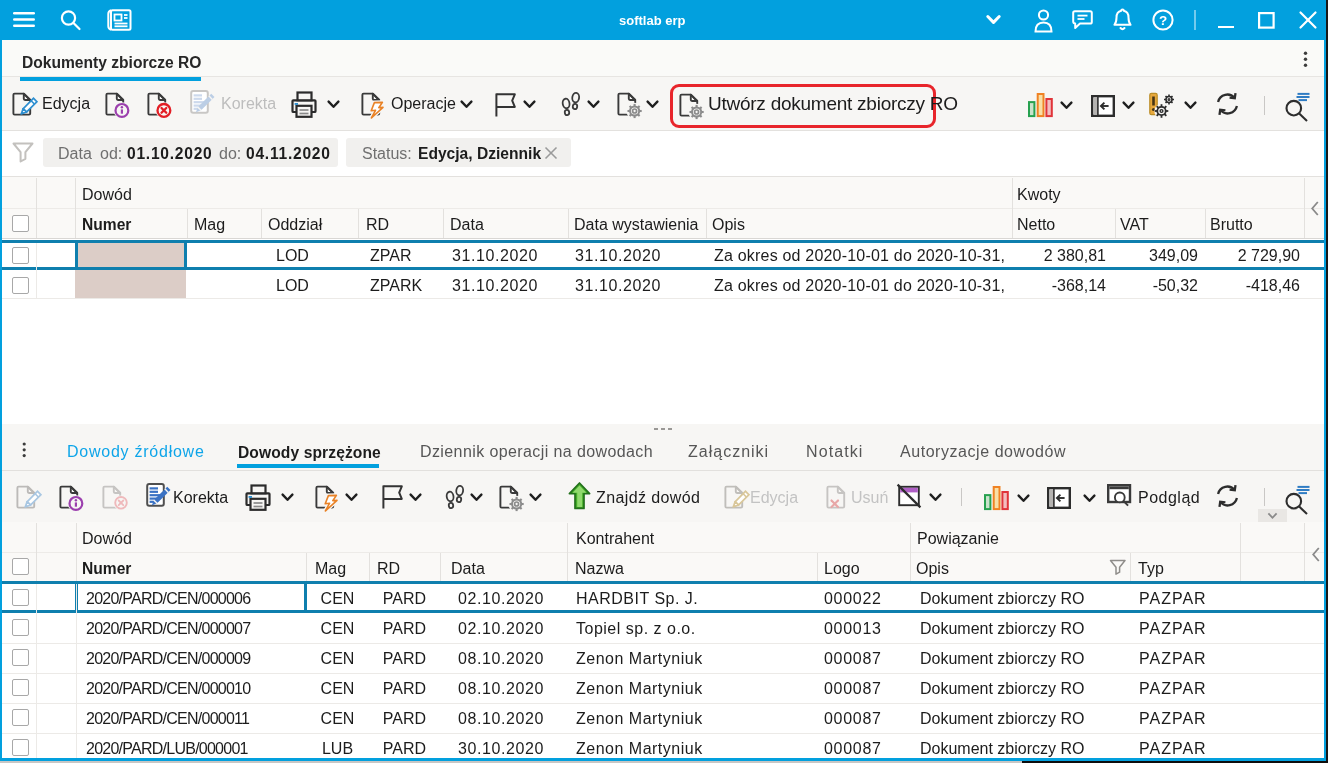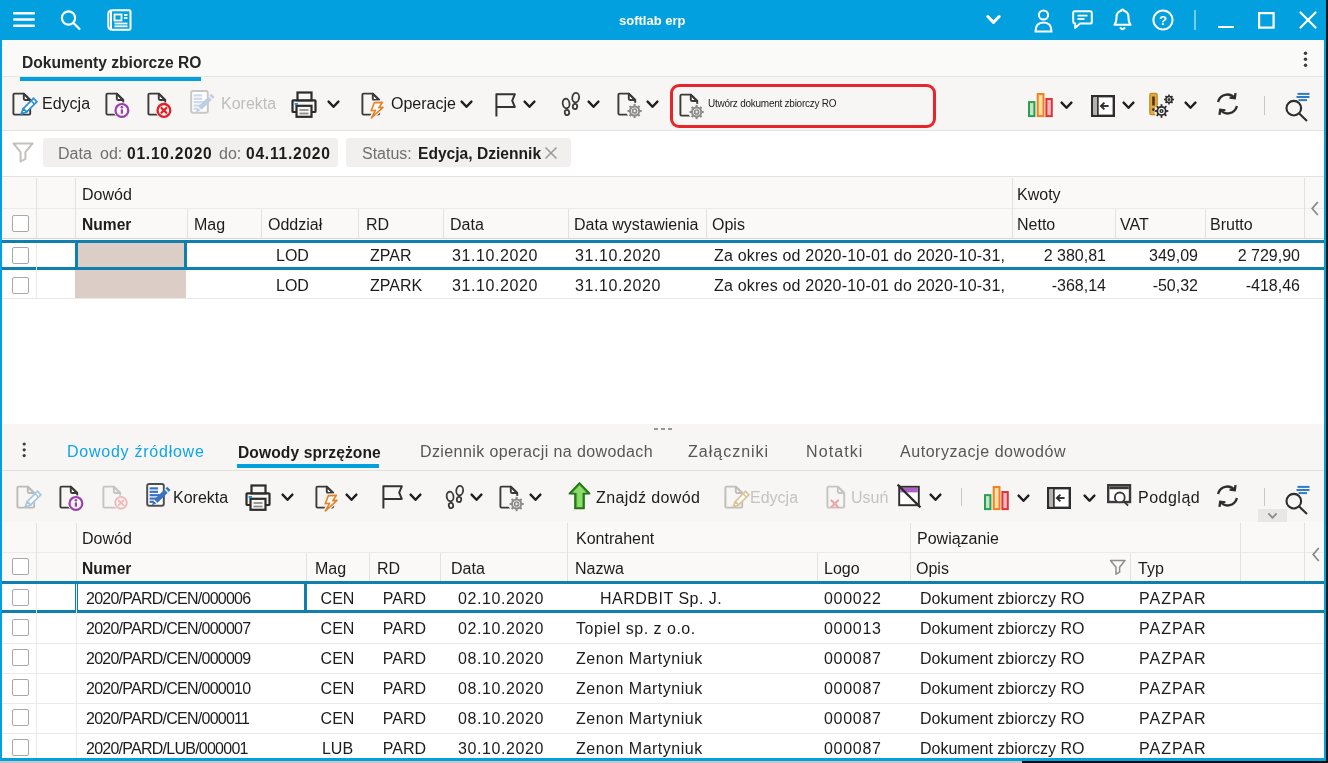--- a/index.html
+++ b/index.html
@@ -386,21 +386,21 @@
   </div>
 <div class="a" style="left:670px;top:84px;width:266px;height:44px;border:3px solid #e8252b;border-radius:9px;box-sizing:border-box;"></div>
 <div class="ico" style="left:679px;top:92px;">
     <svg width="27" height="27">
       <g color="#3a3a3a">
         <use href="#doc"></use>
       </g>
       <use href="#gearbadge"></use>
     </svg>
   </div>
-<div class="t" style="left:708px;top:95px;font-size:10px;letter-spacing:-0.25px;">Utwórz dokument zbiorczy RO</div>
+<div class="t" style="left:708px;top:95px;font-size:19px;letter-spacing:-0.25px;">Utwórz dokument zbiorczy RO</div>
 <div class="ico" style="left:1028px;top:93px;">
     <svg width="25" height="25">
       <use href="#charts"></use>
     </svg>
   </div>
 <div class="ico" style="left:1060px;top:101px;">
     <svg width="13" height="9">
       <use href="#chev"></use>
     </svg>
   </div>
@@ -766,21 +766,21 @@
     </svg>
   </div>
 <div class="a" style="left:2px;top:581px;width:1322px;height:3px;background:#0f7fae;"></div>
 <div class="a" style="left:2px;top:610px;width:1322px;height:3px;background:#0f7fae;"></div>
 <div class="a" style="left:75px;top:581px;width:232px;height:32px;border:3px solid #0f7fae;background:#fff;box-sizing:border-box;"></div>
 <div class="cb" style="left:12px;top:589px;"></div>
 <div class="t" style="left:86px;top:590px;letter-spacing:-0.75px;">2020/PARD/CEN/000006</div>
 <div class="t" style="left:306px;top:590px;width:63px;text-align:center;">CEN</div>
 <div class="t" style="left:369px;top:590px;width:71px;text-align:center;">PARD</div>
 <div class="t" style="left:440px;top:590px;width:122px;text-align:center;letter-spacing:0.6px;">02.10.2020</div>
-<div class="t" style="left:576px;top:590px;letter-spacing:0.5px;margin-left:24px;">HARDBIT Sp. J.</div>
+<div class="t" style="left:576px;top:590px;letter-spacing:0.5px;">HARDBIT Sp. J.</div>
 <div class="t" style="left:824px;top:590px;letter-spacing:0.7px;">000022</div>
 <div class="t" style="left:920px;top:590px;">Dokument zbiorczy RO</div>
 <div class="t" style="left:1139px;top:590px;letter-spacing:1px;">PAZPAR</div>
 <div class="cb" style="left:12px;top:619px;"></div>
 <div class="t" style="left:86px;top:620px;letter-spacing:-0.75px;">2020/PARD/CEN/000007</div>
 <div class="t" style="left:306px;top:620px;width:63px;text-align:center;">CEN</div>
 <div class="t" style="left:369px;top:620px;width:71px;text-align:center;">PARD</div>
 <div class="t" style="left:440px;top:620px;width:122px;text-align:center;letter-spacing:0.6px;">02.10.2020</div>
 <div class="t" style="left:576px;top:620px;letter-spacing:0.5px;">Topiel sp. z o.o.</div>
 <div class="t" style="left:824px;top:620px;letter-spacing:0.7px;">000013</div>

